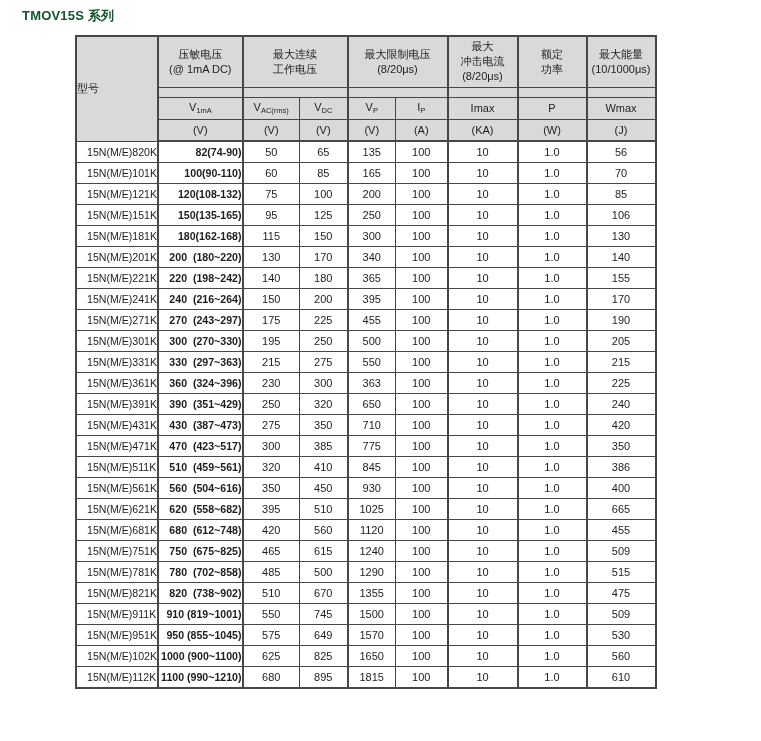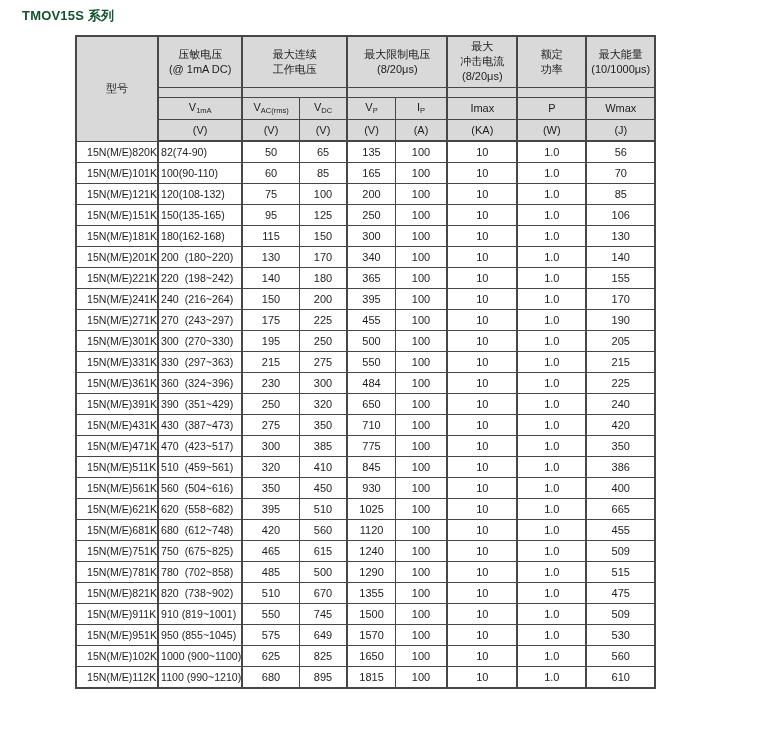--- a/index.html
+++ b/index.html
@@ -25,38 +25,38 @@
   .spec-table th,.spec-table td{
     border:1px solid #474747;
     padding:0;
     font-weight:normal;
     font-size:11px;
     vertical-align:middle;
     overflow:hidden;
   }
   .spec-table .gl{border-left:2px solid #474747;}
   thead th{background:#d9d9d9;}
-  th.corner{font-size:11px;text-align:center;}
+  th.corner{font-size:11px;text-align:left;}
   th.group{
     font-size:11px;
     white-space:pre-line;
     line-height:1.35;
     text-align:center;
   }
   tr.group-row{height:51px;}
   tr.spacer-row{height:10px;}
   tr.symbol-row{height:22px;}
   tr.unit-row{height:22px;}
   tr.unit-row th{border-bottom:2px solid #474747;}
   th.sym{font-size:11px;text-align:center;}
   th.sym sub{font-size:7.5px;vertical-align:-2px;margin-top:48px;}
   th.unit{font-size:11px;text-align:center;}
   tbody td{height:20px;background:#ffffff;}
   td.model{text-align:left;padding-left:10px;white-space:pre;font-size:10.6px;}
-  td.v1ma{text-align:left;padding-left:2px;white-space:pre;font-size:10.6px;}
+  td.v1ma{text-align:right;padding-left:2px;white-space:pre;font-size:10.6px;font-weight:bold;}
   td.num{text-align:center;}
 </style>
 </head>
 <body>
 
 <div class="page-title">TMOV15S 系列</div>
 
 <table class="spec-table">
   <colgroup>
     <col style="width:73px">
@@ -240,21 +240,21 @@
         <td class="num">100</td>
         <td class="num gl">10</td>
         <td class="num gl">1.0</td>
         <td class="num gl">215</td>
       </tr>
       <tr>
         <td class="model">15N(M/E)361K</td>
         <td class="v1ma gl">360  (324~396)</td>
         <td class="num gl">230</td>
         <td class="num">300</td>
-        <td class="num gl">484</td>
+        <td class="num gl">363</td>
         <td class="num">100</td>
         <td class="num gl">10</td>
         <td class="num gl">1.0</td>
         <td class="num gl">225</td>
       </tr>
       <tr>
         <td class="model">15N(M/E)391K</td>
         <td class="v1ma gl">390  (351~429)</td>
         <td class="num gl">250</td>
         <td class="num">320</td>

